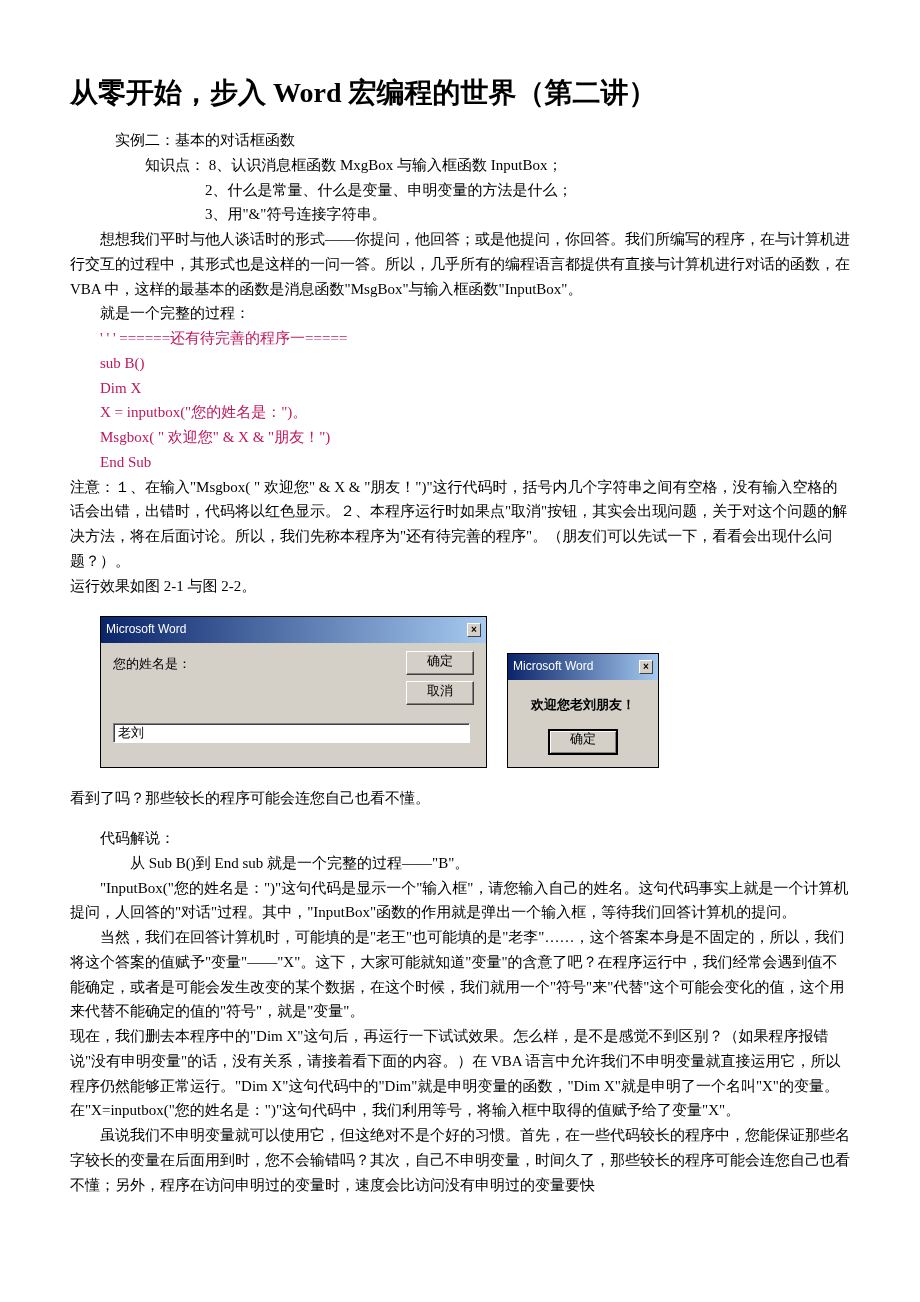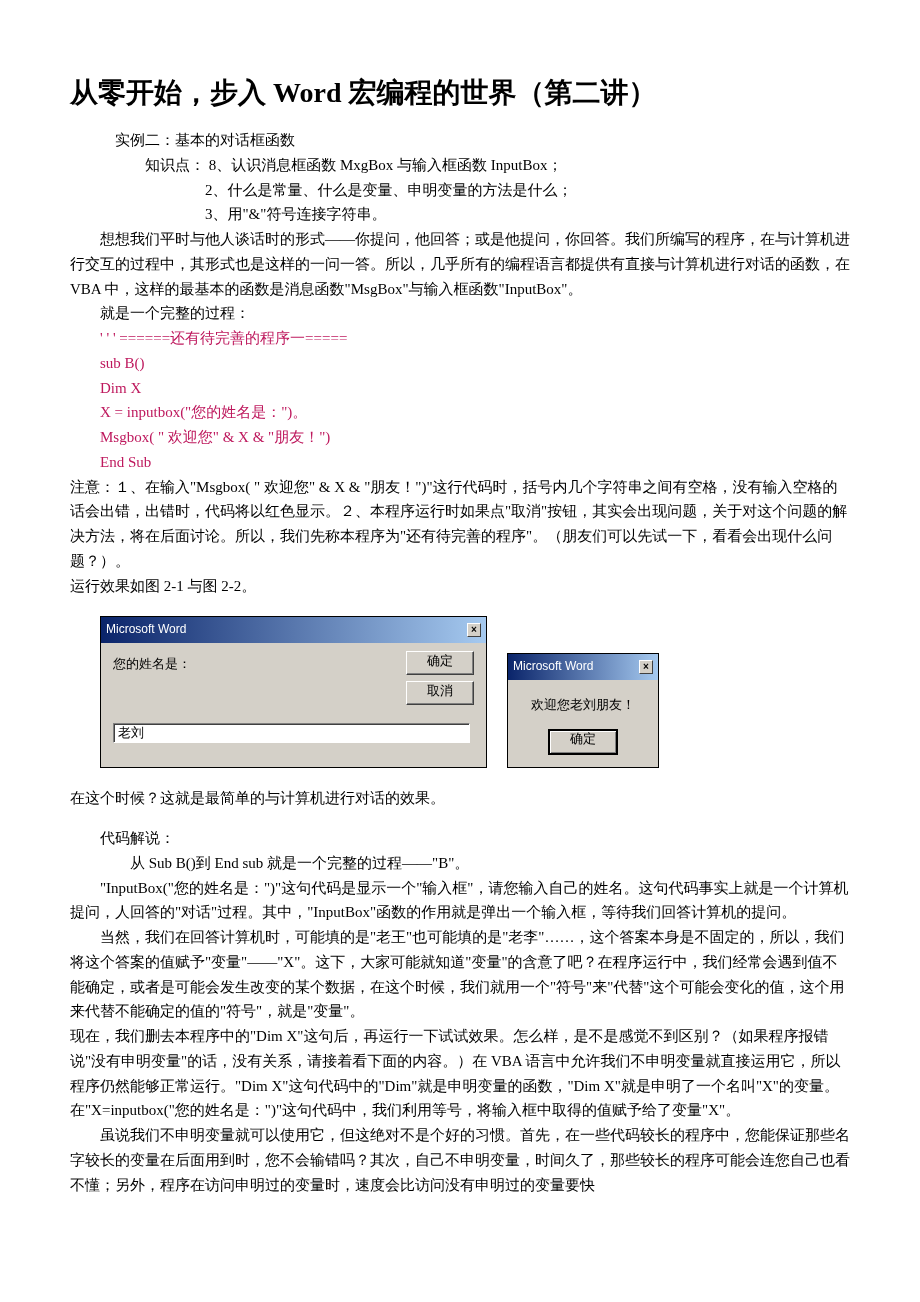--- a/index.html
+++ b/index.html
@@ -80,21 +80,21 @@
   font-family: "SimSun"; font-size: 13px;
   padding: 2px 4px;
   box-sizing: border-box;
 }
 .msg-dialog {
   width: 150px;
   background: #d4d0c8;
   border: 1px solid #000;
 }
 .msg-body { padding: 14px 10px 12px 10px; text-align: center; }
-.msg-text { font-family: "SimSun"; font-size: 13px; margin-bottom: 14px; font-weight: normal; }
+.msg-text { font-family: "SimSun"; font-size: 13px; margin-bottom: 14px; font-weight: bold; }
 </style>
 </head>
 <body>
 
 <div class="title">从零开始，步入 Word 宏编程的世界（第二讲）</div>
 
 <div class="section-label">实例二：基本的对话框函数</div>
 
 <div class="indent1">
   <span>知识点：</span>
@@ -137,20 +137,20 @@
       <span>Microsoft Word</span>
       <span class="close">×</span>
     </div>
     <div class="msg-body">
       <div class="msg-text">欢迎您老刘朋友！</div>
       <div class="win-btn default" style="margin:0 auto">确定</div>
     </div>
   </div>
 </div>
 
-<p class="para-flush">在这个时候？这就是最简单的与计算机进行对话的效果。</p>
+<p class="para-flush">看到了吗？那些较长的程序可能会连您自己也看不懂。</p>
 
 <p class="para" style="margin-top:1em">代码解说：</p>
 <p style="margin:0;margin-left:4em">从 Sub B()到 End sub 就是一个完整的过程——"B"。</p>
 <p class="para">"InputBox("您的姓名是：")"这句代码是显示一个"输入框"，请您输入自己的姓名。这句代码事实上就是一个计算机提问，人回答的"对话"过程。其中，"InputBox"函数的作用就是弹出一个输入框，等待我们回答计算机的提问。</p>
 <p class="para">当然，我们在回答计算机时，可能填的是"老王"也可能填的是"老李"……，这个答案本身是不固定的，所以，我们将这个答案的值赋予"变量"——"X"。这下，大家可能就知道"变量"的含意了吧？在程序运行中，我们经常会遇到值不能确定，或者是可能会发生改变的某个数据，在这个时候，我们就用一个"符号"来"代替"这个可能会变化的值，这个用来代替不能确定的值的"符号"，就是"变量"。</p>
 <p class="para-flush">现在，我们删去本程序中的"Dim X"这句后，再运行一下试试效果。怎么样，是不是感觉不到区别？（如果程序报错说"没有申明变量"的话，没有关系，请接着看下面的内容。）在 VBA 语言中允许我们不申明变量就直接运用它，所以程序仍然能够正常运行。"Dim X"这句代码中的"Dim"就是申明变量的函数，"Dim X"就是申明了一个名叫"X"的变量。在"X=inputbox("您的姓名是：")"这句代码中，我们利用等号，将输入框中取得的值赋予给了变量"X"。</p>
 <p class="para">虽说我们不申明变量就可以使用它，但这绝对不是个好的习惯。首先，在一些代码较长的程序中，您能保证那些名字较长的变量在后面用到时，您不会输错吗？其次，自己不申明变量，时间久了，那些较长的程序可能会连您自己也看不懂；另外，程序在访问申明过的变量时，速度会比访问没有申明过的变量要快</p>
 
 </body></html>

